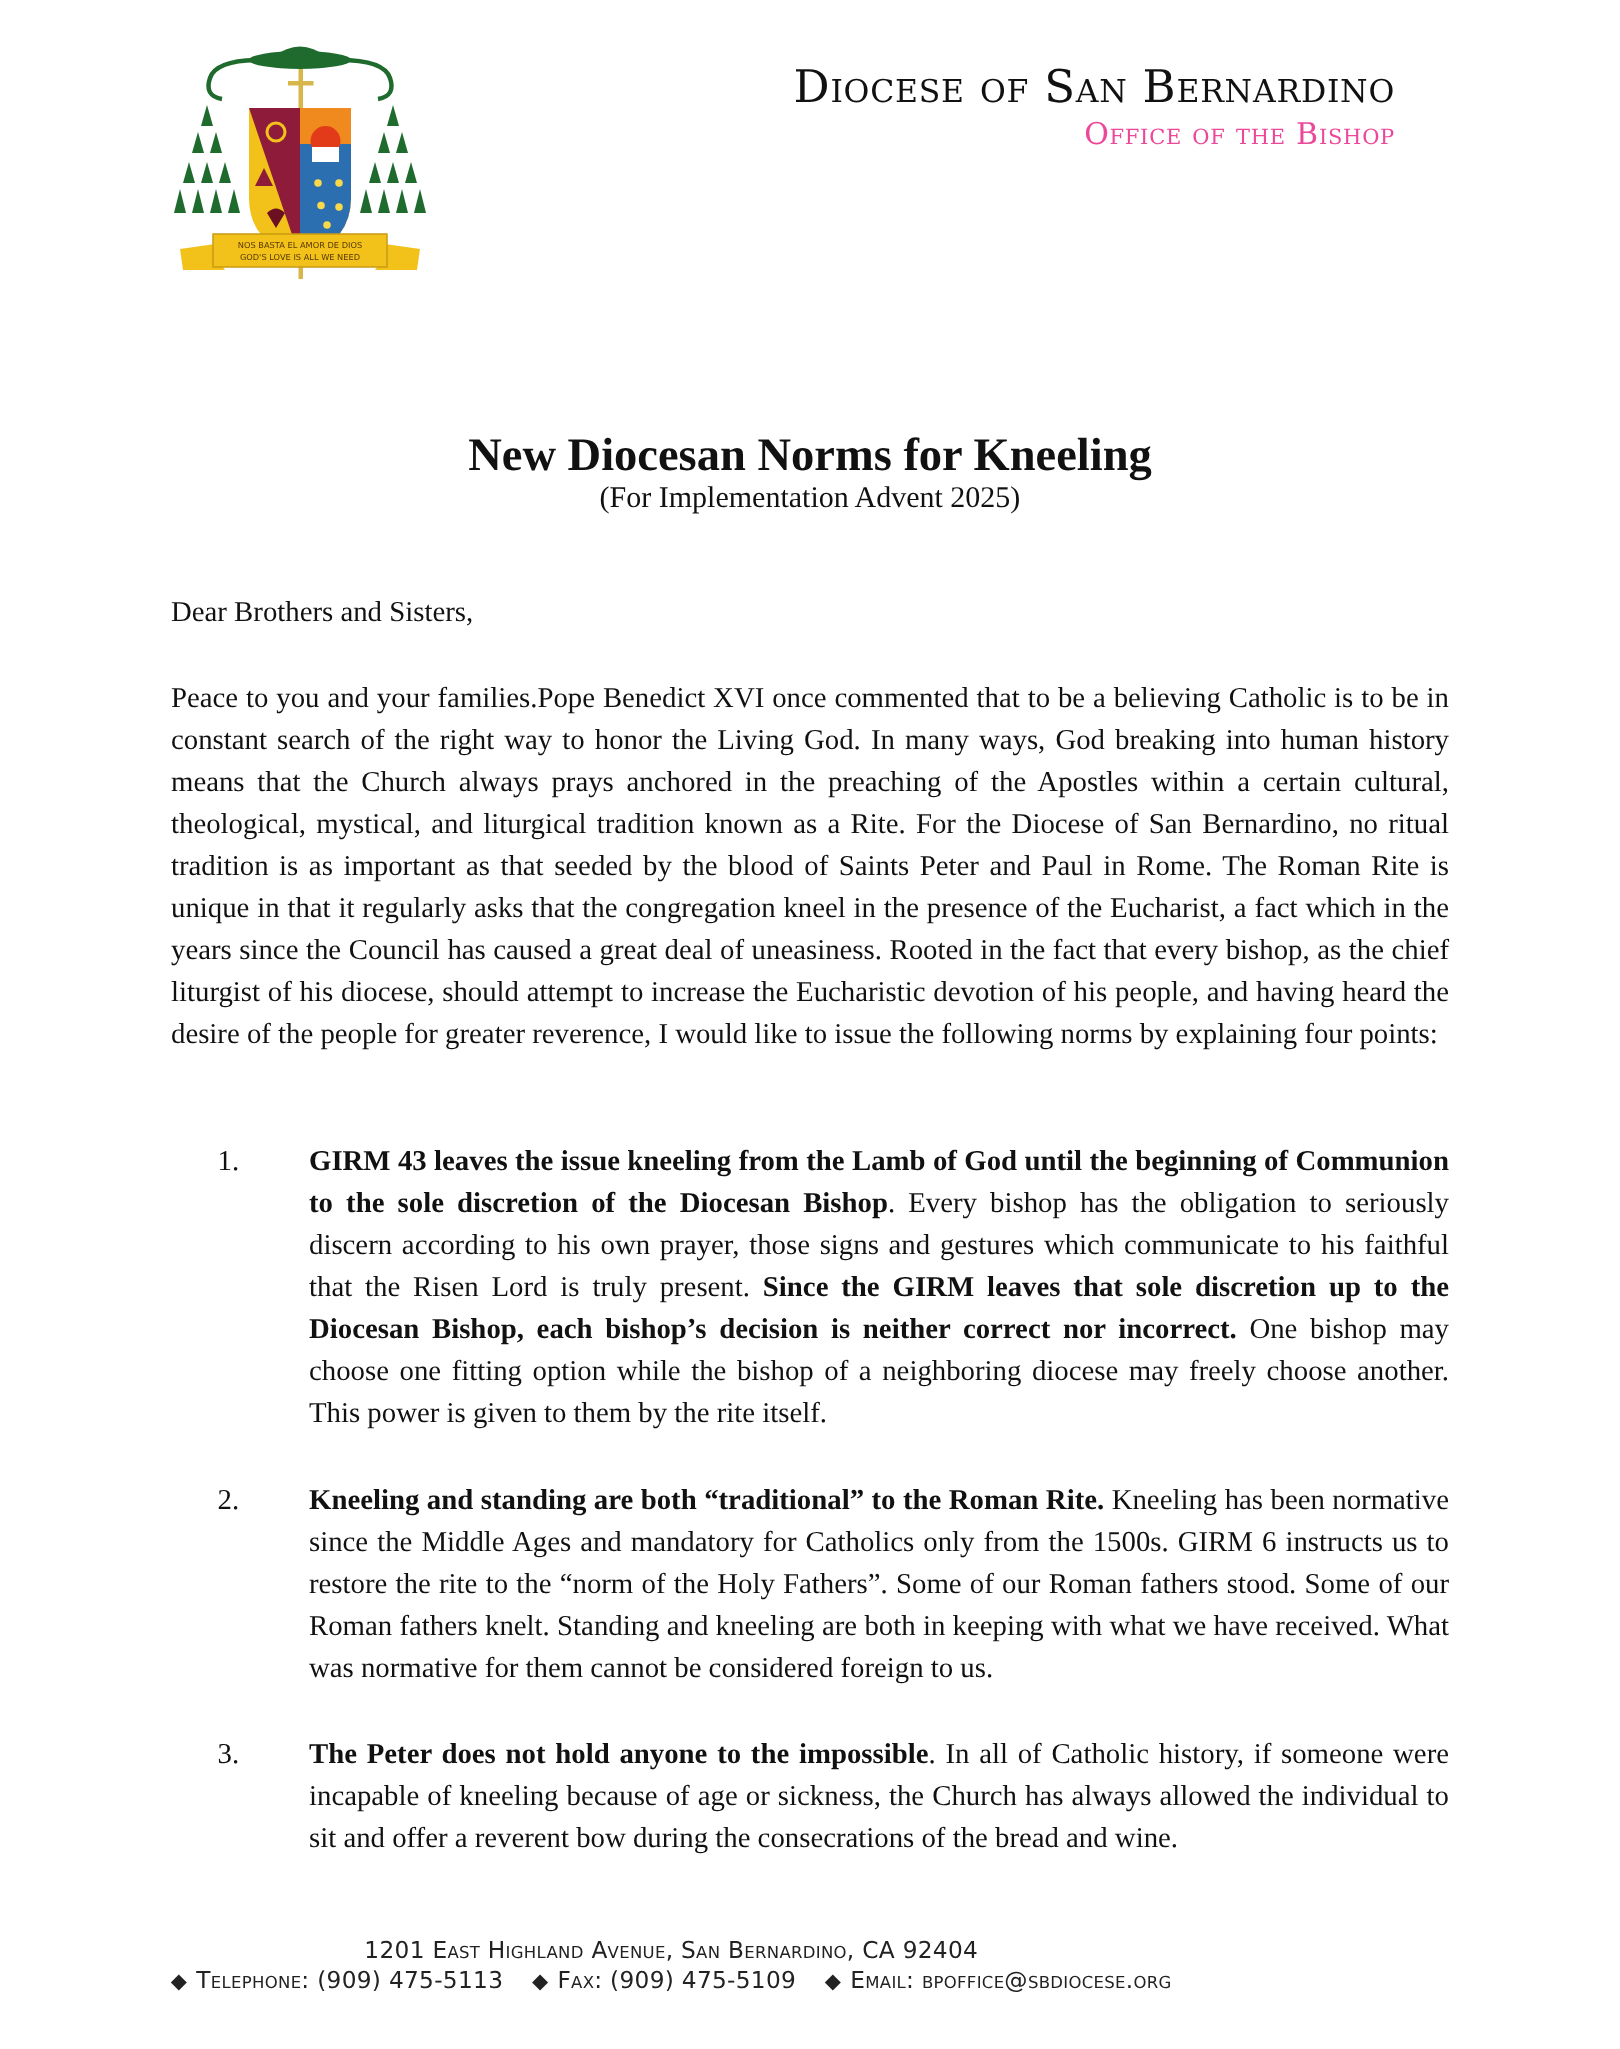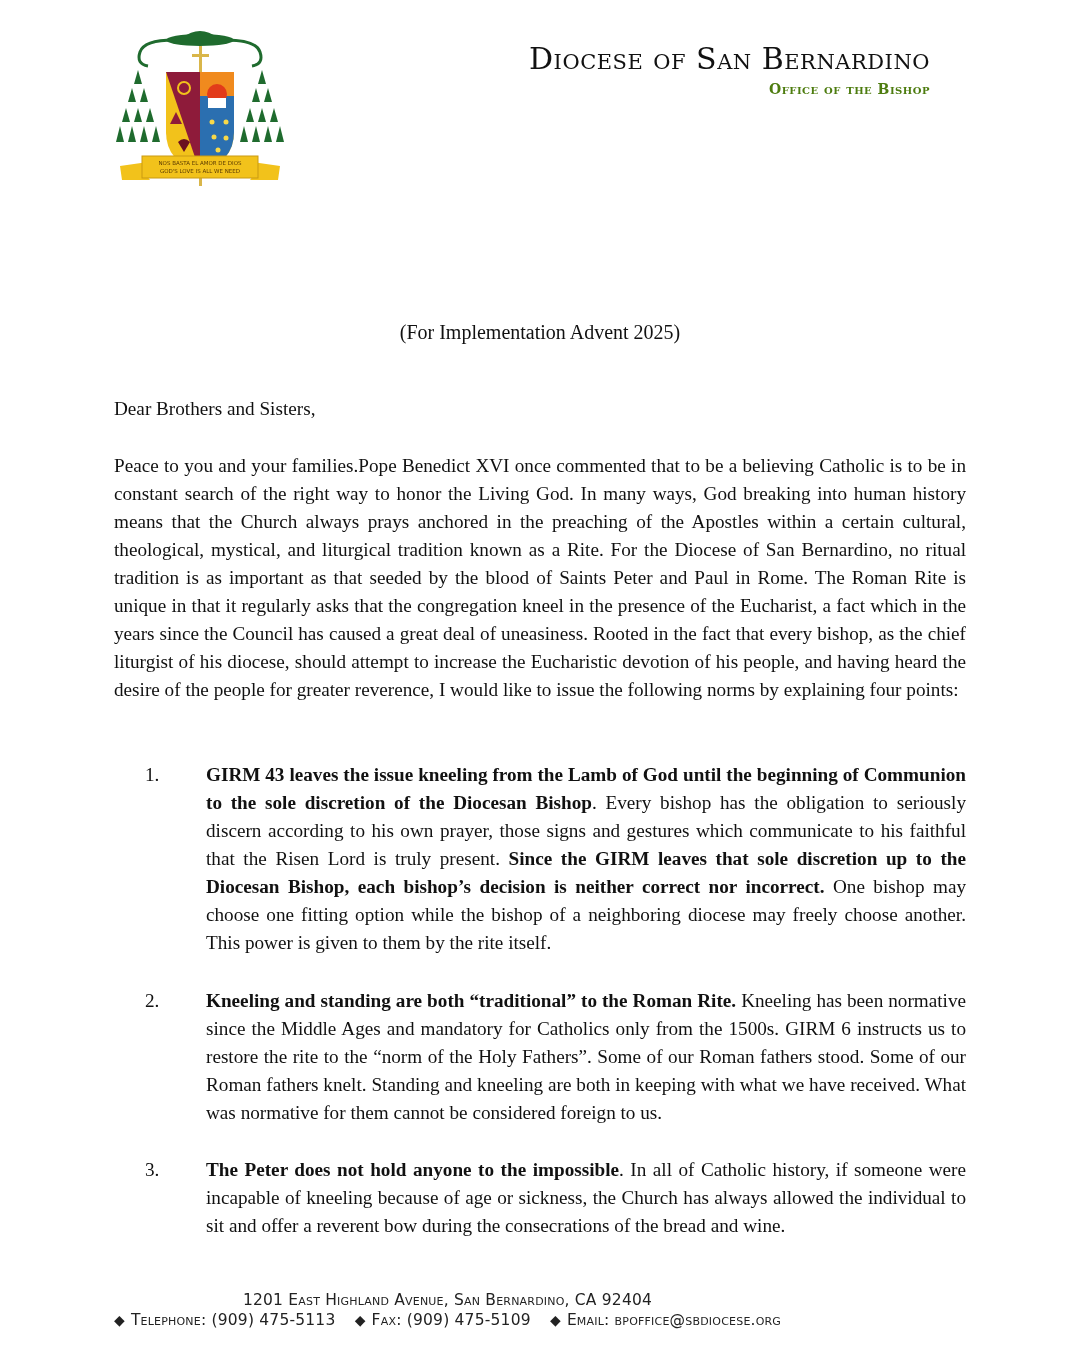--- a/index.html
+++ b/index.html
@@ -4,21 +4,21 @@
 <style>
   html, body { margin:0; padding:0; background:#ffffff; }
   body { width:1080px; height:1366px; position:relative; overflow:hidden; color:#111; }
   .page { position:absolute; left:0; top:0; width:1080px; height:1366px; }
 
   .crest { position:absolute; left:114px; top:22px; width:172px; height:172px; }
 
   .letterhead { position:absolute; left:330px; top:42px; width:600px; text-align:right;
     font-family:"DejaVu Serif", serif; }
   .lh-title { font-size:30px; font-variant:small-caps; letter-spacing:0.5px; line-height:34px; color:#111; }
-  .lh-sub { font-size:14px; font-variant:small-caps; letter-spacing:0.5px; line-height:26px; color:#4d7c0f;font-weight:bold; }
+  .lh-sub { font-size:20px; font-variant:small-caps; letter-spacing:0.5px; line-height:26px; color:#ec4899; }
 
   .doc-title { position:absolute; left:0; width:1080px; top:284px; text-align:center;
     font-family:"Liberation Serif", serif; font-weight:bold; font-size:31px; line-height:38px; }
   .doc-subtitle { position:absolute; left:0; width:1080px; top:320px; text-align:center;
     font-family:"Liberation Serif", serif; font-size:20px; line-height:24px; }
 
   .body { position:absolute; left:114px; width:852px; font-family:"Liberation Serif", serif;
     font-size:19.2px; line-height:28px; text-align:justify; }
   .salutation { top:395px; }
   .intro { top:452px; }
@@ -107,20 +107,21 @@
       <text x="86" y="143" text-anchor="middle" font-family="DejaVu Sans, sans-serif" font-size="5.5" fill="#5a3a00">NOS BASTA EL AMOR DE DIOS</text>
       <text x="86" y="151" text-anchor="middle" font-family="DejaVu Sans, sans-serif" font-size="5.5" fill="#5a3a00">GOD'S LOVE IS ALL WE NEED</text>
     </svg>
   </div>
 
   <div class="letterhead">
     <div class="lh-title">Diocese of San Bernardino</div>
     <div class="lh-sub">Office of the Bishop</div>
   </div>
 
+  <div class="doc-title">New Diocesan Norms for Kneeling</div>
   <div class="doc-subtitle">(For Implementation Advent 2025)</div>
 
   <div class="body salutation">Dear Brothers and Sisters,</div>
   <div class="body intro">Peace to you and your families.Pope Benedict XVI once commented that to be a believing Catholic is to be in constant search of the right way to honor the Living God. In many ways, God breaking into human history means that the Church always prays anchored in the preaching of the Apostles within a certain cultural, theological, mystical, and liturgical tradition known as a Rite. For the Diocese of San Bernardino, no ritual tradition is as important as that seeded by the blood of Saints Peter and Paul in Rome. The Roman Rite is unique in that it regularly asks that the congregation kneel in the presence of the Eucharist, a fact which in the years since the Council has caused a great deal of uneasiness. Rooted in the fact that every bishop, as the chief liturgist of his diocese, should attempt to increase the Eucharistic devotion of his people, and having heard the desire of the people for greater reverence, I would like to issue the following norms by explaining four points:</div>
 
   <ol class="list">
     <li class="item1">
       <span class="num">1.</span>
       <span class="txt"><b>GIRM 43 leaves the issue kneeling from the Lamb of God until the beginning of Communion to the sole discretion of the Diocesan Bishop</b><span>. Every bishop has the obligation to seriously discern according to his own prayer, those signs and gestures which communicate to his faithful that the Risen Lord is truly present. </span><b>Since the GIRM leaves that sole discretion up to the Diocesan Bishop, each bishop’s decision is neither correct nor incorrect.</b><span> One bishop may choose one fitting option while the bishop of a neighboring diocese may freely choose another. This power is given to them by the rite itself.</span></span>
     </li>

